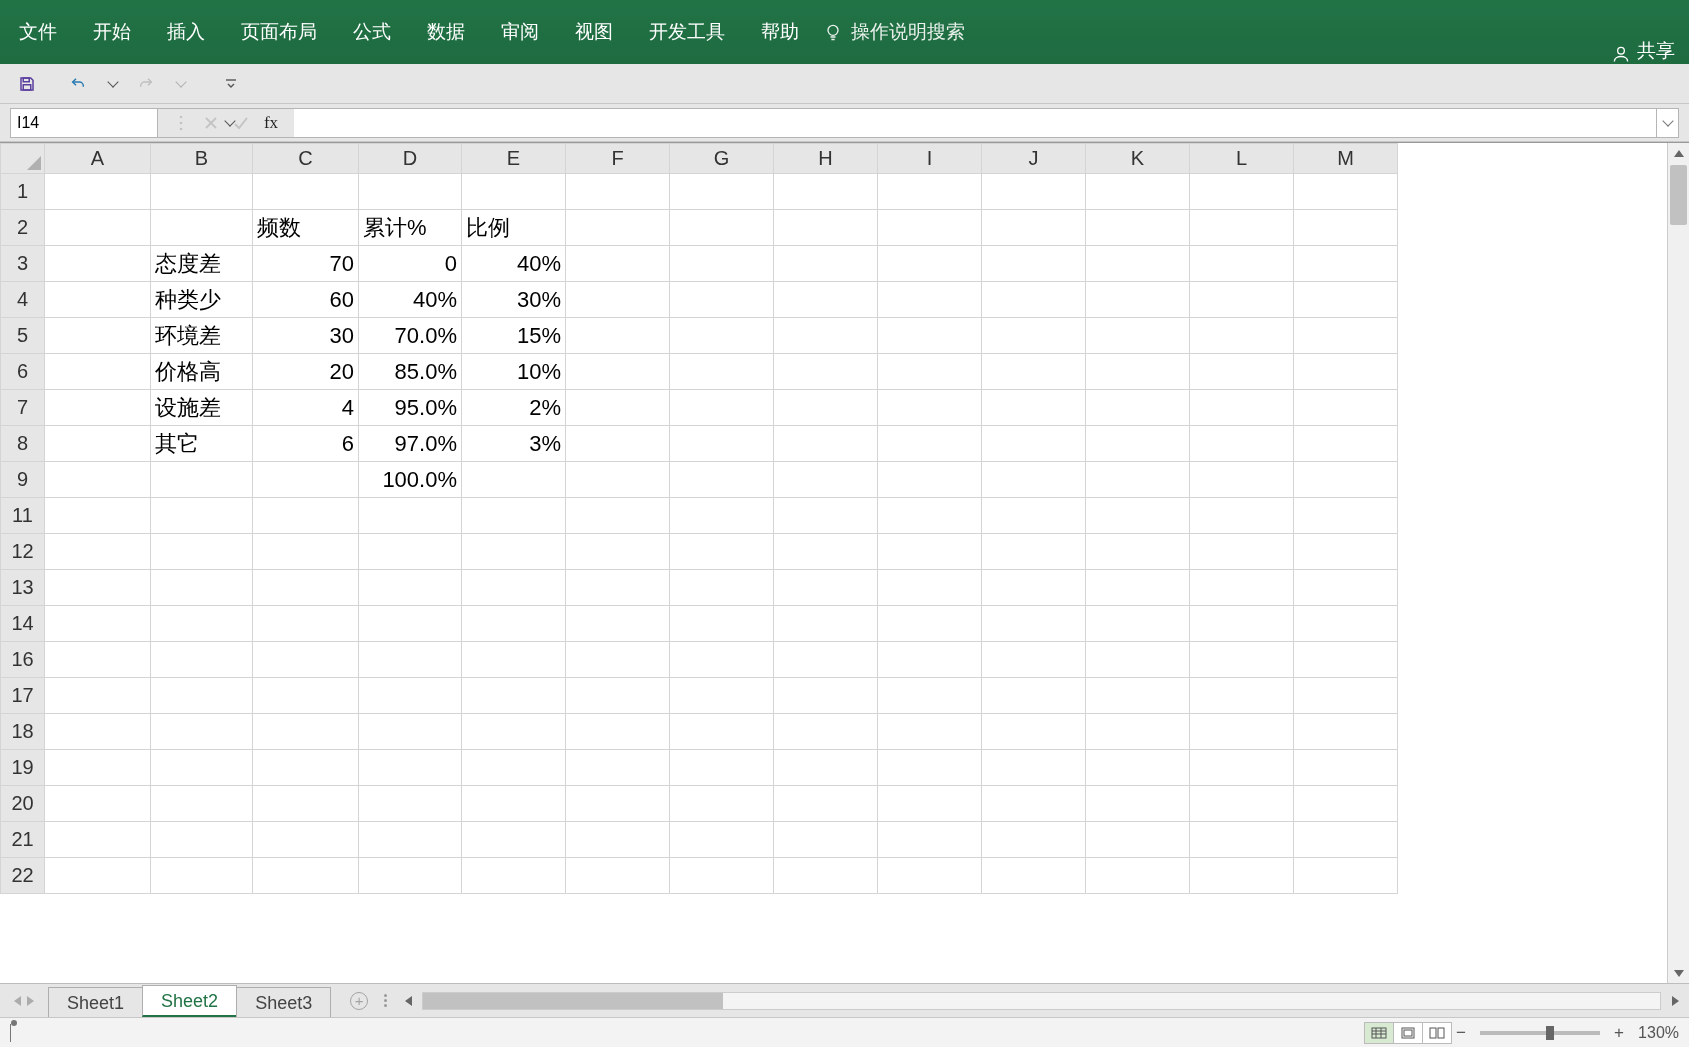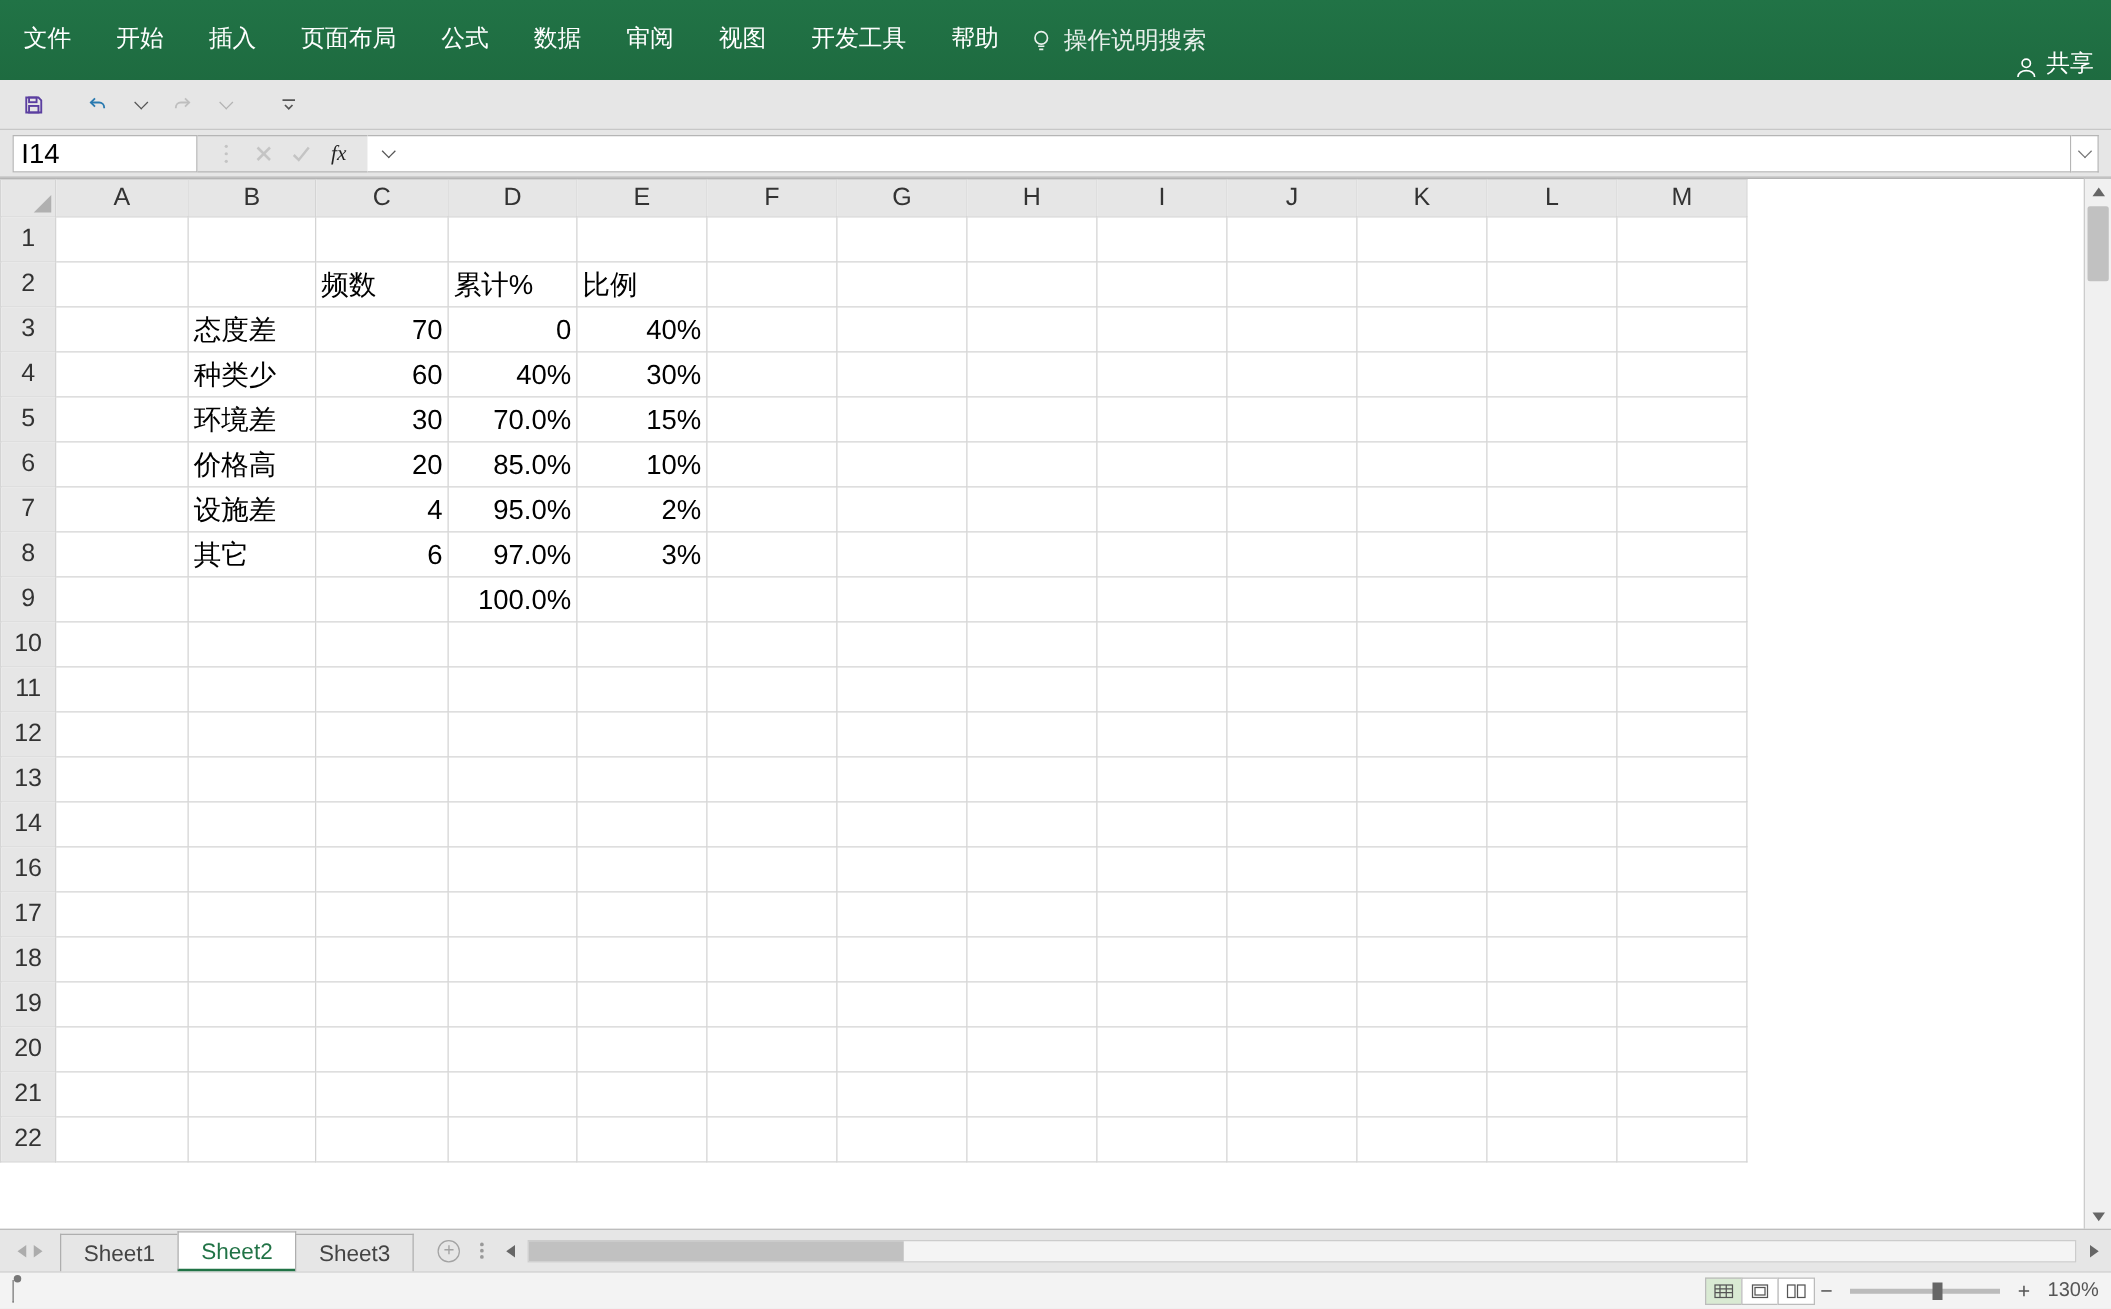--- a/index.html
+++ b/index.html
@@ -16,25 +16,25 @@
     .qat { height:40px; background:#e6e6e6; display:flex; align-items:center; padding-left:14px; gap:8px; border-bottom:1px solid #c7c7c7;}
     .qat .btn { width:26px; height:26px; display:flex; align-items:center; justify-content:center; cursor:pointer; }
     .qat .btn.disabled { opacity:.35; cursor:default; }
     .qat .sep { width:1px; height:22px; background:transparent; margin:0 4px;}
     .dropdown-caret { width:8px; height:8px; border-left:1px solid #555; border-bottom:1px solid #555; transform:rotate(-45deg); margin-left:2px; margin-top:-4px;}
     svg { display:block; }
 
     
     .fbar { height:38px; background:#e6e6e6; display:flex; align-items:center; padding:0 10px; gap:0; border-bottom:1px solid #c7c7c7;}
     .name-box { width:148px; height:30px; border:1px solid #b5b5b5; background:#fff; display:flex; align-items:center; padding:0 6px; }
-    .name-box input { border:none; outline:none; flex:1; font-size:22px; background:transparent;}
+    .name-box input { border:none; outline:none; flex:1; font-size:16px; background:transparent;}
     .name-box .caret { width:14px; height:14px; display:flex; align-items:center; justify-content:center; cursor:pointer;}
     .fbar-btns { display:flex; align-items:center; gap:4px; padding:0 10px; height:30px; border-top:1px solid #b5b5b5; border-bottom:1px solid #b5b5b5;}
     .fbar-btns .ico { width:26px; height:26px; display:flex; align-items:center; justify-content:center; opacity:.35; }
-    .fx { font-style:italic; font-family:"Times New Roman",serif; font-size:17px; }
+    .fx { font-family:"Times New Roman",serif; font-size:17px; }
     .formula-input { flex:1; height:30px; border:1px solid #b5b5b5; border-left:none; background:#fff; padding:0 8px; font-size:17px; outline:none;}
     .fbar-expand { width:22px; height:30px; border:1px solid #b5b5b5; border-left:none; background:#fff; display:flex; align-items:center; justify-content:center; cursor:pointer;}
     .fbar-expand .chev { width:8px;height:8px;border-right:1.5px solid #777;border-bottom:1.5px solid #777;transform:rotate(45deg);margin-top:-3px;}
 
     
     .grid-wrap { flex:1; position:relative; background:#fff; display:flex; flex-direction:column; border-top:1px solid #999;}
     .grid { flex:1; overflow:hidden; position:relative;}
     table { border-collapse:collapse; table-layout:fixed; }
     th, td { border:1px solid #d4d4d4; font-size:22px; font-family:"SimSun","Microsoft YaHei",Arial; height:36px; padding:0 4px; white-space:nowrap; overflow:hidden;}
     th { background:#e6e6e6; font-weight:normal; color:#333; text-align:center; position:relative;}
@@ -361,36 +361,20 @@
             <td></td>
             <td></td>
             <td></td>
             <td></td>
             <td></td>
             <td></td>
             <td></td>
             <td></td>
           </tr>
           <tr>
-            <th class="row-head">10</th>
-            <td></td>
-            <td></td>
-            <td></td>
-            <td></td>
-            <td></td>
-            <td></td>
-            <td></td>
-            <td></td>
-            <td></td>
-            <td></td>
-            <td></td>
-            <td></td>
-            <td></td>
-          </tr>
-          <tr>
             <th class="row-head">11</th>
             <td></td>
             <td></td>
             <td></td>
             <td></td>
             <td></td>
             <td></td>
             <td></td>
             <td></td>
             <td></td>

